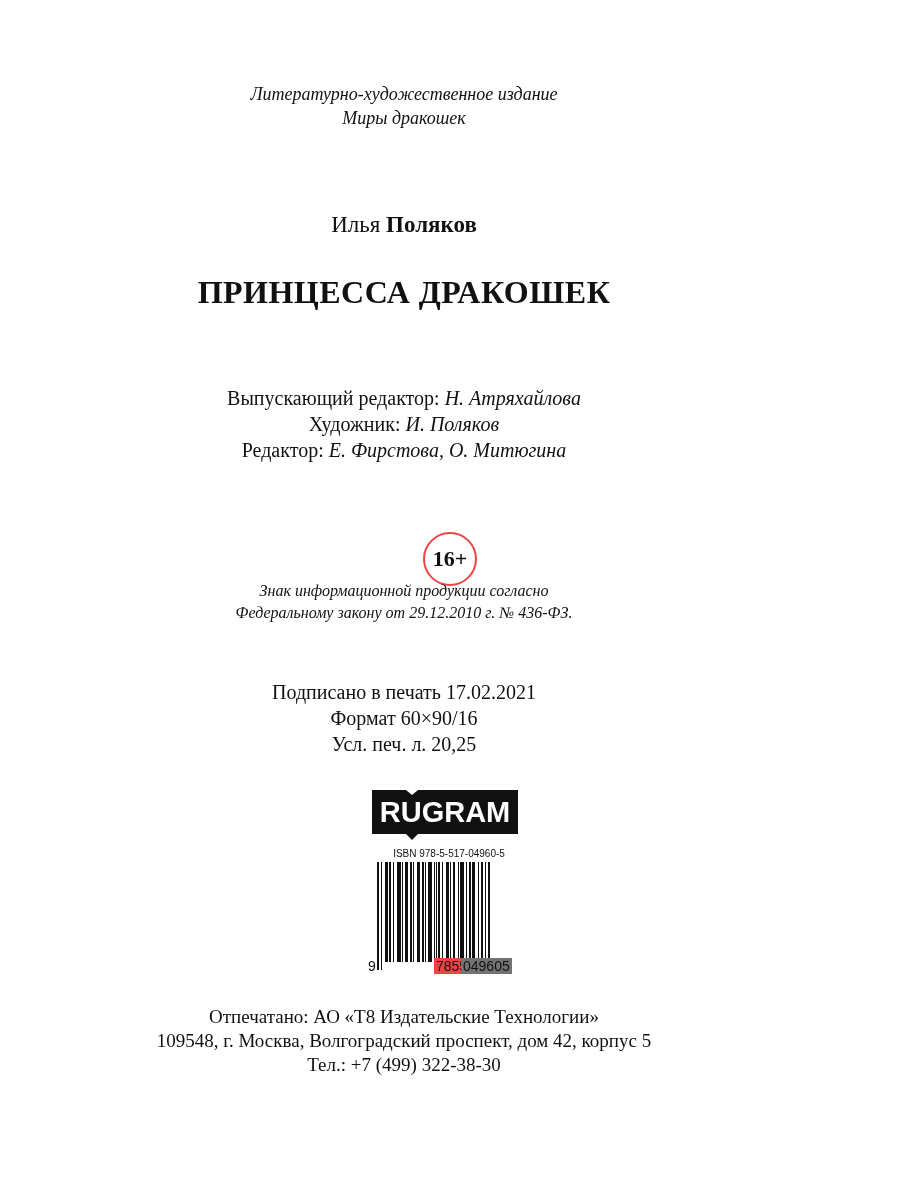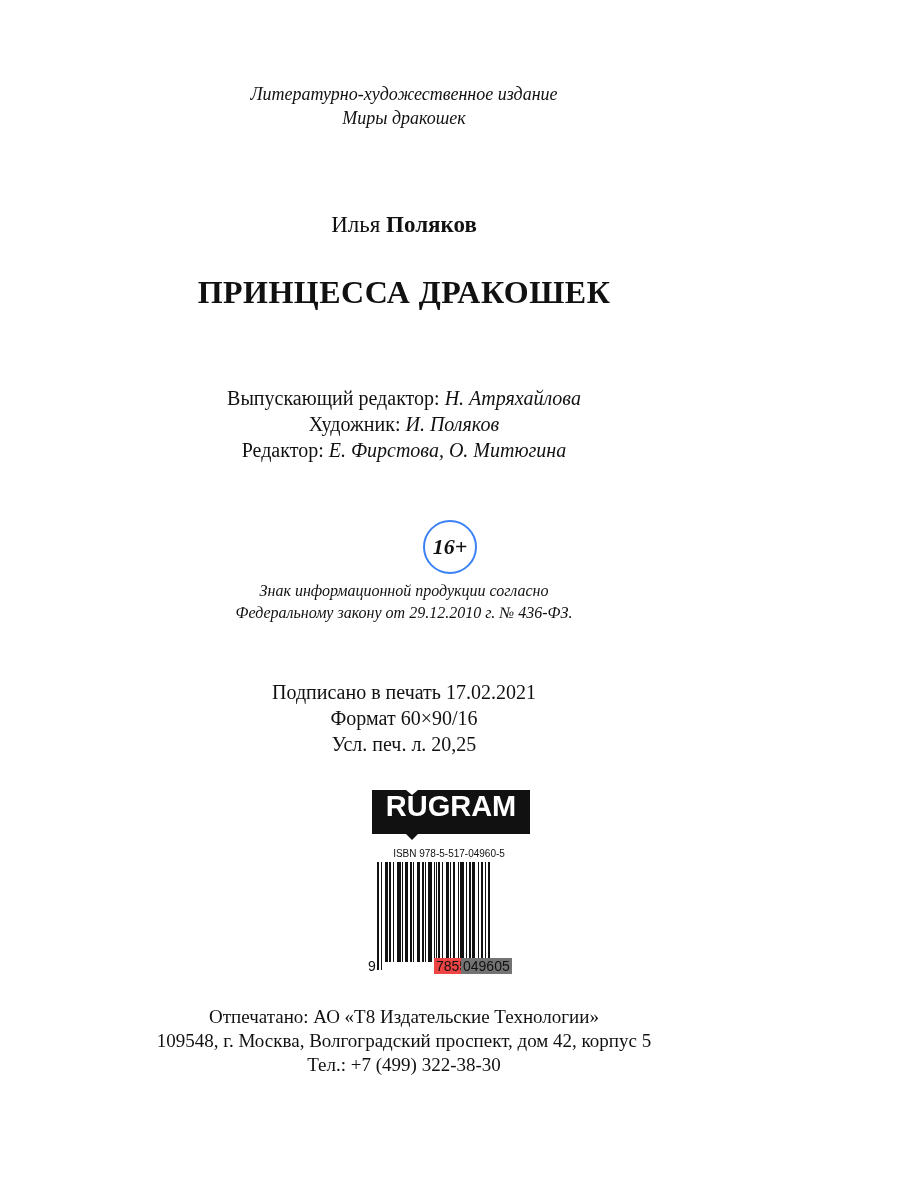--- a/index.html
+++ b/index.html
@@ -4,24 +4,24 @@
 <style>
   html, body { margin:0; padding:0; background:#ffffff; }
   body { width:900px; height:1200px; position:relative; overflow:hidden; color:#111; font-family:"Liberation Serif", serif; }
   .line { position:absolute; left:0; width:808px; text-align:center; white-space:nowrap; }
   .series { top:82px; font-size:18px; font-style:italic; line-height:24px; }
   .author { top:212px; font-size:23px; }
   .author b { font-weight:bold; }
   .title { top:274px; font-size:32px; font-weight:bold; letter-spacing:0.5px; }
   .credits { top:385px; font-size:20px; line-height:26px; }
   .credits i { font-style:italic; }
-  .age-wrap { position:absolute; left:423px; top:520px; width:54px; height:54px; border:2px solid #3b82f6; border-radius:50%; box-sizing:border-box; display:flex; align-items:center; justify-content:center; font-size:22px; font-weight:bold;font-style:italic; }
+  .age-wrap { position:absolute; left:423px; top:532px; width:54px; height:54px; border:2px solid #ef4444; border-radius:50%; box-sizing:border-box; display:flex; align-items:center; justify-content:center; font-size:22px; font-weight:bold; }
   .age-note { top:580px; font-size:16px; font-style:italic; line-height:22px; }
   .print { top:679px; font-size:20px; line-height:26px; }
-  .logo { position:absolute; left:372px; top:790px; width:158px; height:44px; background:#111; color:#fff; font-family:"Liberation Sans", sans-serif; font-weight:bold; font-size:29px; display:flex; align-items:flex-start; justify-content:center; letter-spacing:0px; }
+  .logo { position:absolute; left:372px; top:790px; width:146px; height:44px; background:#111; color:#fff; font-family:"Liberation Sans", sans-serif; font-weight:bold; font-size:29px; display:flex; align-items:center; justify-content:center; letter-spacing:0px; }
   .logo:after { content:""; position:absolute; left:34px; bottom:-6px; border-left:6px solid transparent; border-right:6px solid transparent; border-top:6px solid #111; }
   .logo:before { content:""; position:absolute; left:34px; top:0; border-left:6px solid transparent; border-right:6px solid transparent; border-top:5px solid #fff; }
   .isbn { position:absolute; left:372px; top:848px; width:154px; font-family:"Liberation Sans", sans-serif; font-size:10px; text-align:center; white-space:nowrap; }
   .barcode { position:absolute; left:377px; top:862px; width:145px; height:100px; display:flex; align-items:stretch; }
   .barcode span { display:block; background:#111; height:100%; }
   .barcode span.g { background:transparent; }
   .barcode span.long { height:108px; }
   .bcdigits { position:absolute; left:368px; top:958px; width:160px; font-family:"Liberation Sans", sans-serif; font-size:14px; white-space:nowrap; background:transparent; }
   .bcdigits .d1 { position:absolute; left:0; }
   .bcdigits .d2 { position:absolute; left:22px; background:#ef4444; padding:0 2px;margin-left:44px; }

